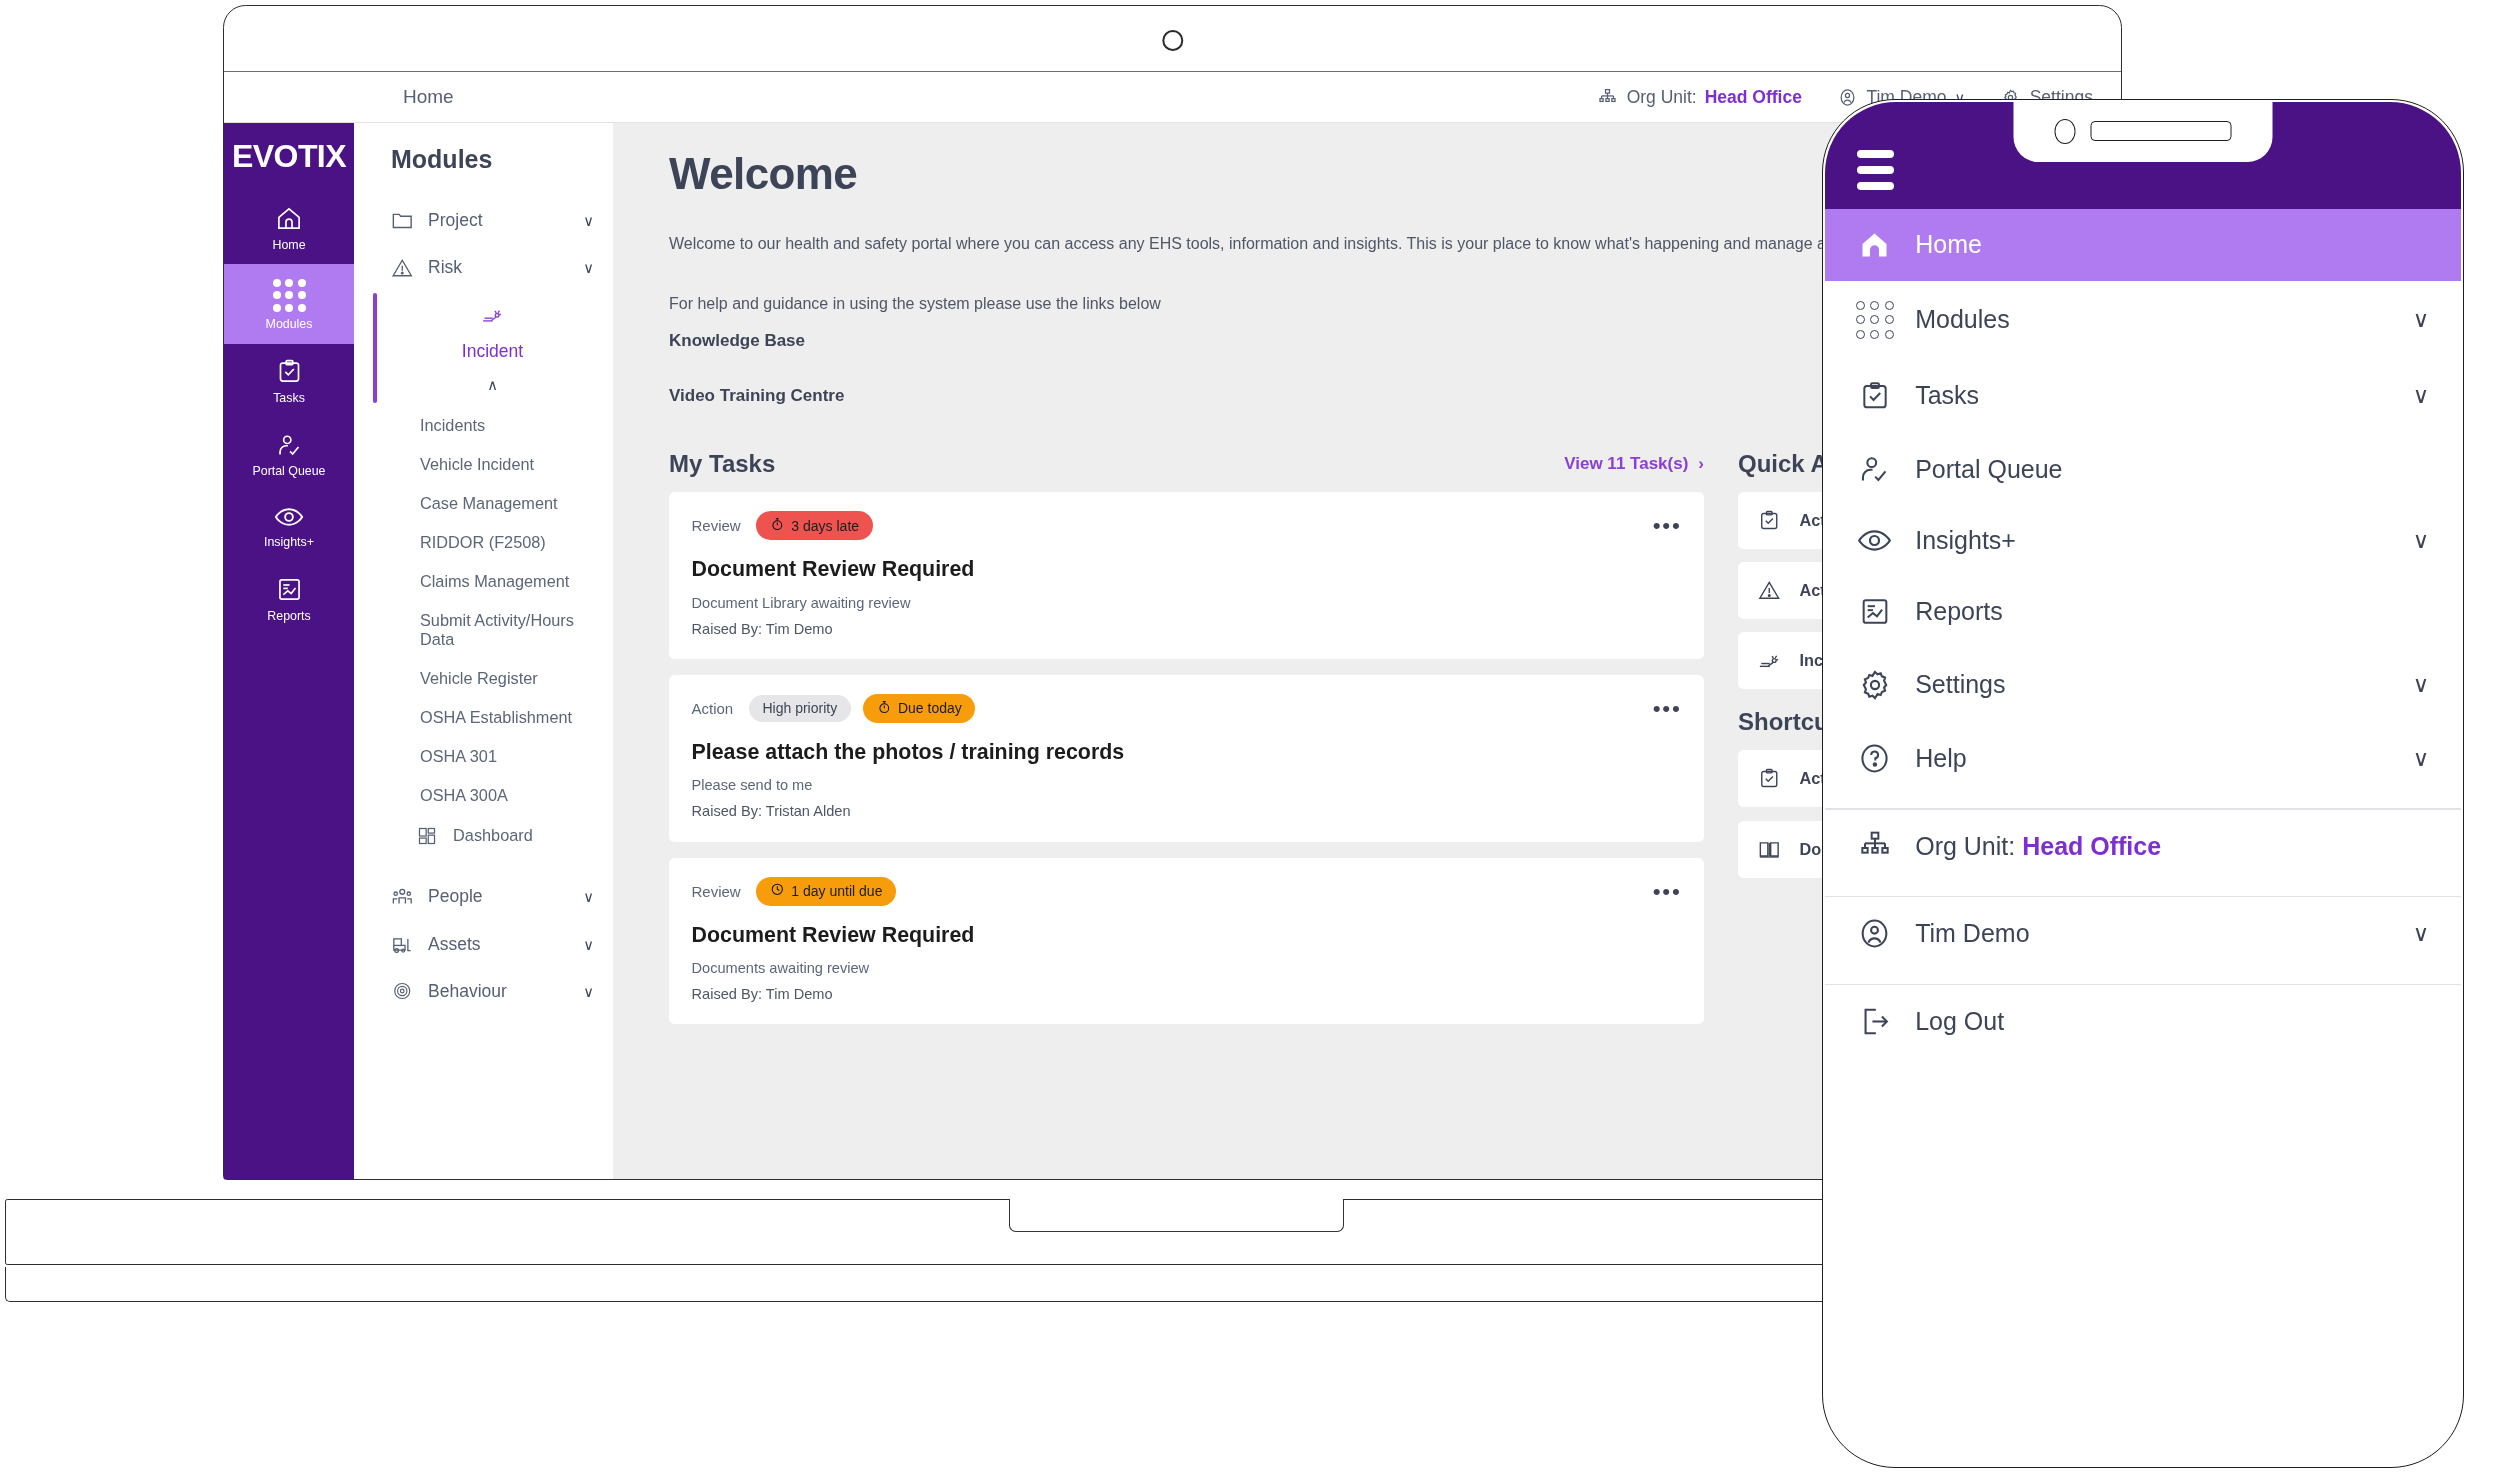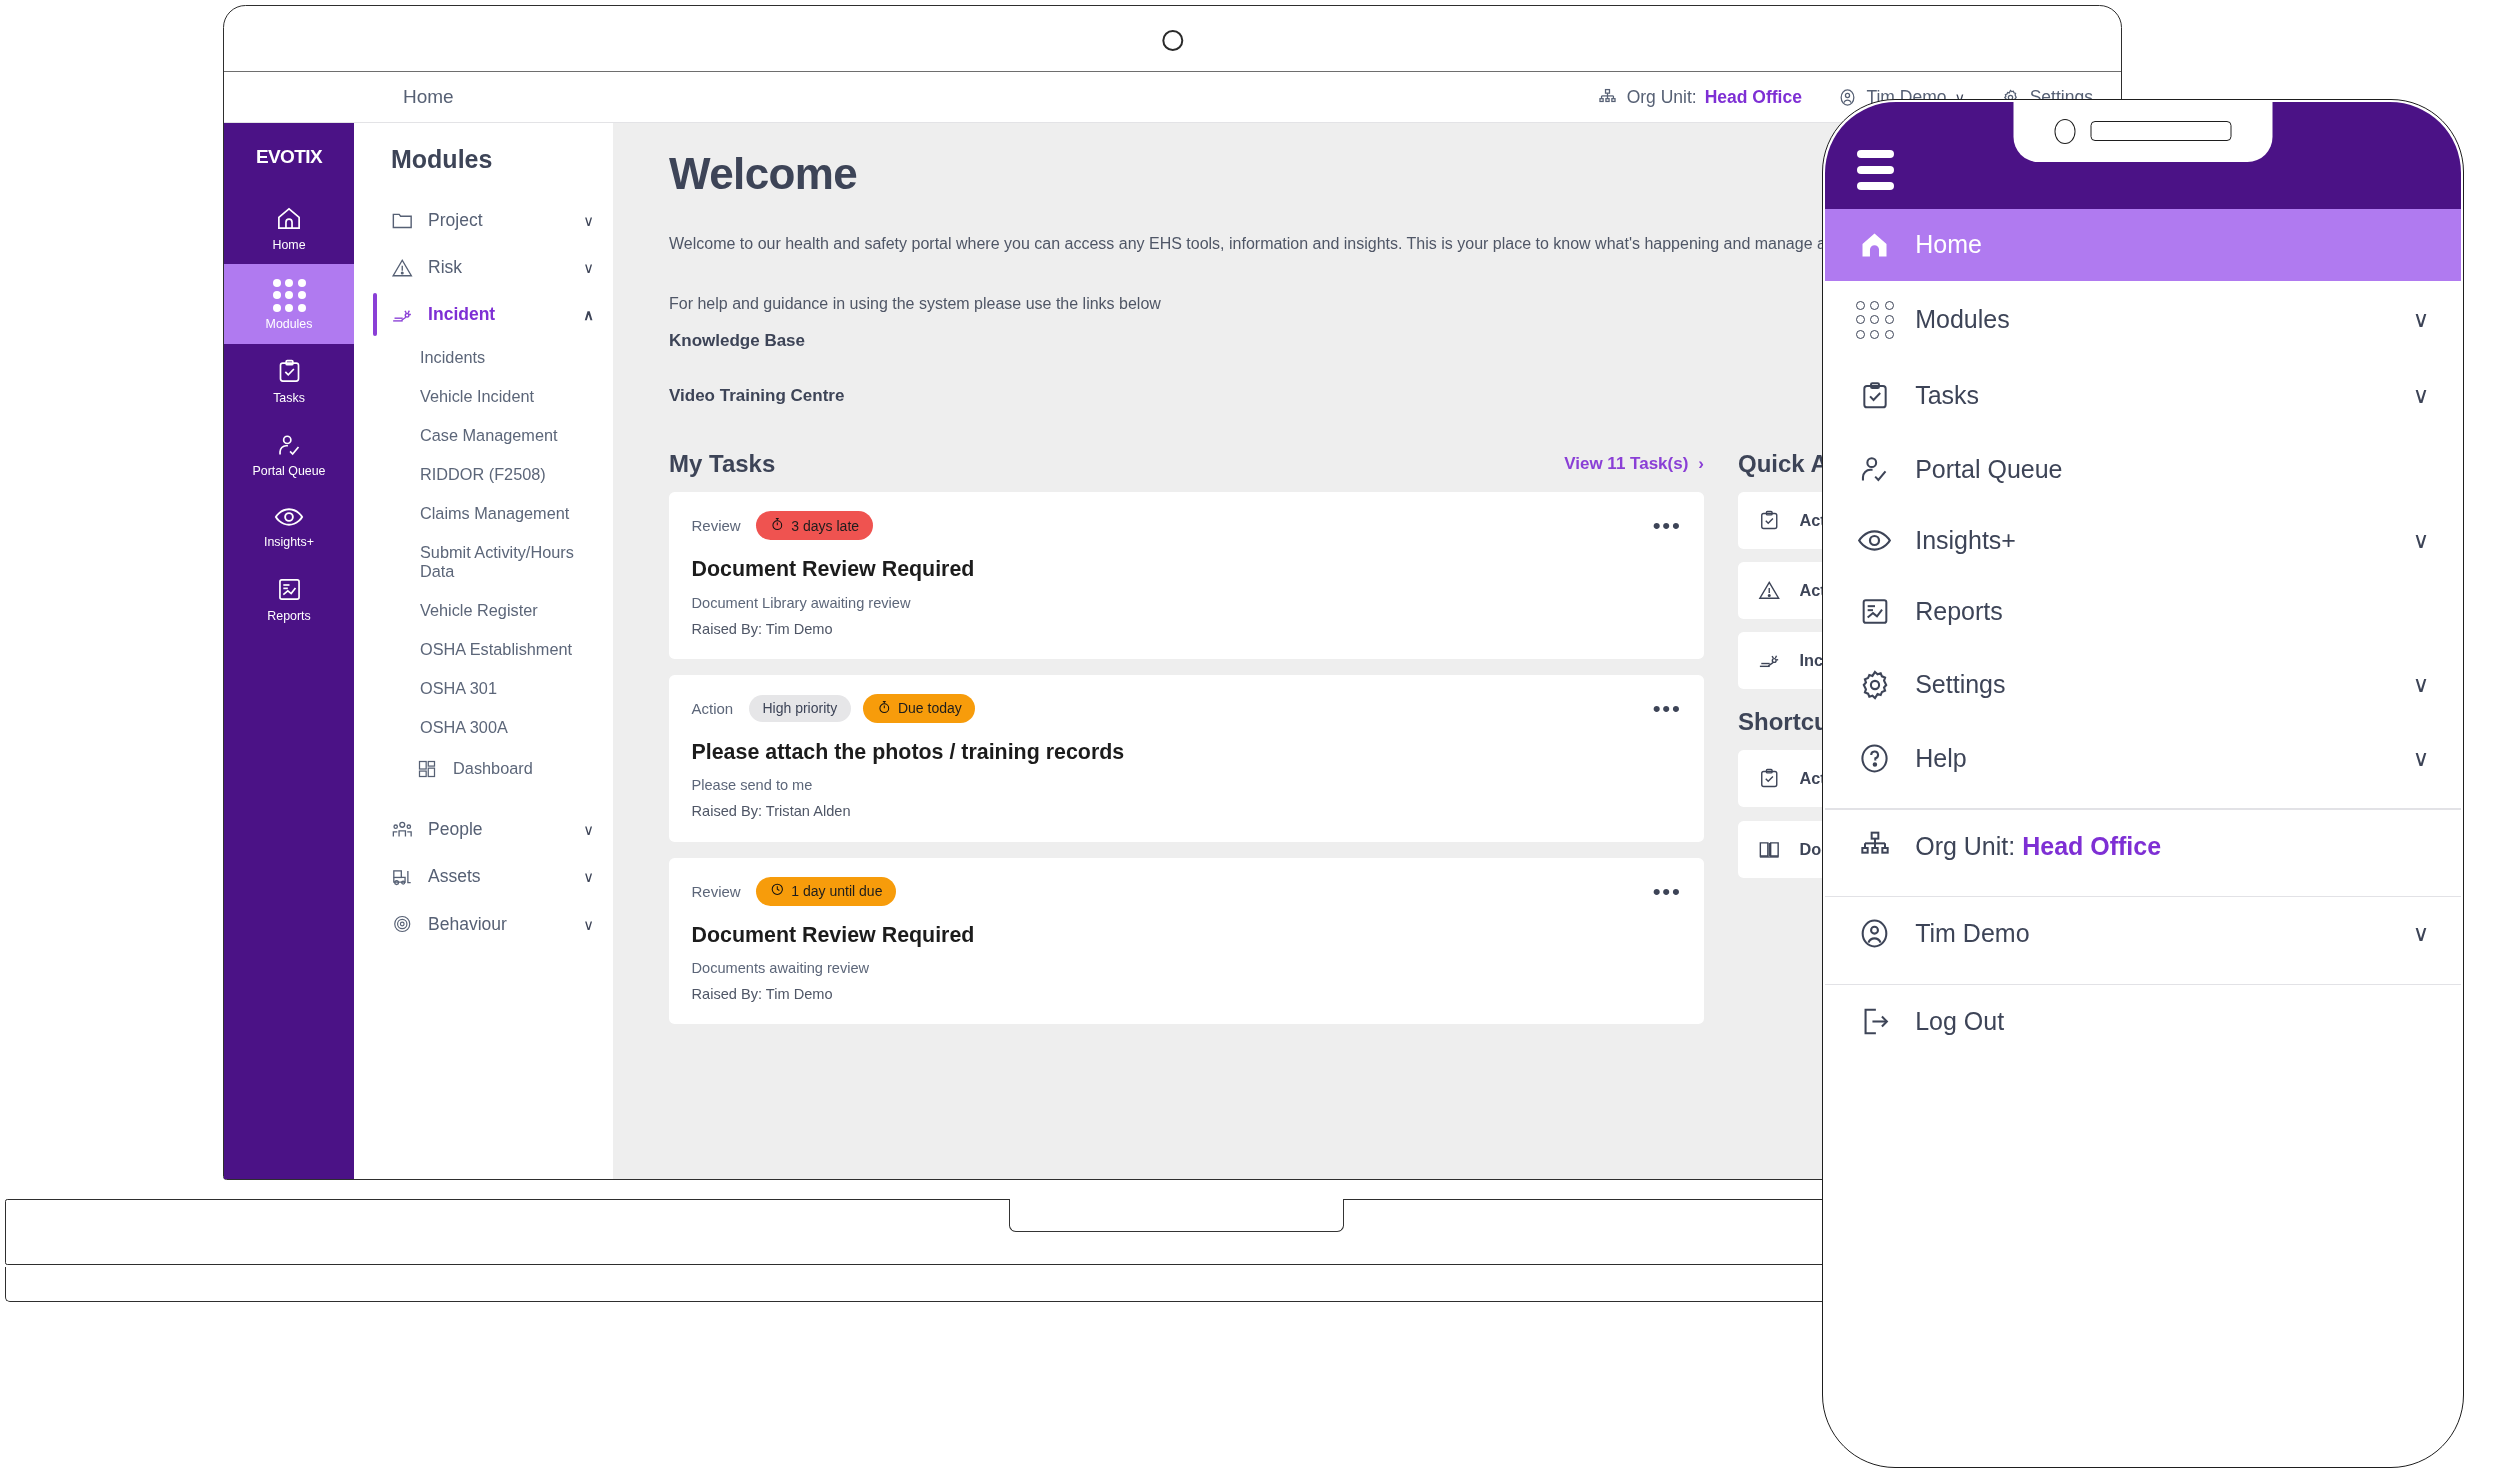--- a/index.html
+++ b/index.html
@@ -76,21 +76,21 @@
 
   .body-row { flex: 1; display: flex; min-height: 0; position: relative; }
 
   
   .rail {
     width: 130px; flex: 0 0 130px; background: #4b1286; color: #fff;
     display: flex; flex-direction: column; align-items: stretch;
   }
   .rail-logo {
     height: 68px; display: flex; align-items: center; justify-content: center;
-    font-size: 19px; font-weight: 900; letter-spacing: -0.6px;
+    font-size: 32px; font-weight: 900; letter-spacing: -0.6px;
     font-family: "Liberation Sans", sans-serif;
   }
   .rail-item {
     padding: 14.6px 3.4px 12.4px; display: flex; flex-direction: column;
     align-items: center; gap: 5.6px; font-size: 12.4px; color: #fff;
   }
   .rail-item.active { background: #b07af0; }
   .rail-item svg { display: block; }
   .dots9 { display: grid; grid-template-columns: repeat(3, 8px); gap: 4.5px; }
   .dots9 i { width: 8px; height: 8px; background: #fff; border-radius: 50%; display:block; }
@@ -99,21 +99,21 @@
   .drawer {
     width: 259px; flex: 0 0 259px; background: #fff; padding: 14.6px 0 0 0;
     border-right: 0; overflow: hidden; position: relative; z-index: 4;
   }
   .drawer-title { font-size: 25px; font-weight: bold; color: #3d4457; padding: 8px 0 22.5px 37px; }
   .drawer-group {
     display: flex; align-items: center; gap: 14.6px; padding: 12.4px 19px 12.4px 37px;
     font-size: 17.5px; color: #566074; position: relative;
   }
   .drawer-group .label { flex: 1; }
-  .drawer-group.active { color: #7e2fd4; font-weight: bold; }
+  .drawer-group.active { color: #7e2fd4; font-weight: normal; flex-direction: column; }
   .drawer-group.active::before {
     content: ""; position: absolute; left: 19px; top: 2.3px; bottom: 2.3px;
     width: 4px; background: #8a3fd6; border-radius: 2.3px;
   }
   .drawer-sub { font-size: 16.3px; color: #5c6679; padding: 10px 19px 10px 66px; }
   .drawer-sub.with-icon { display: flex; align-items: center; gap: 14.6px; padding-left: 62px; }
   .ico { width: 22.5px; height: 22.5px; flex: 0 0 22.5px; display:flex; align-items:center; justify-content:center;}
 
   
   .main { flex: 1; background: #eeeeee; overflow: hidden; position: relative; padding: 0 0 0 0; }

